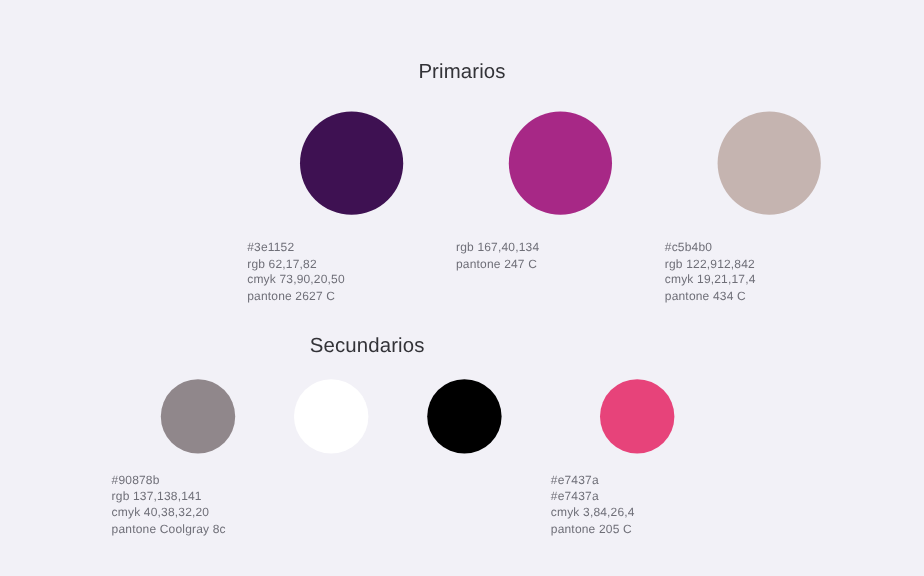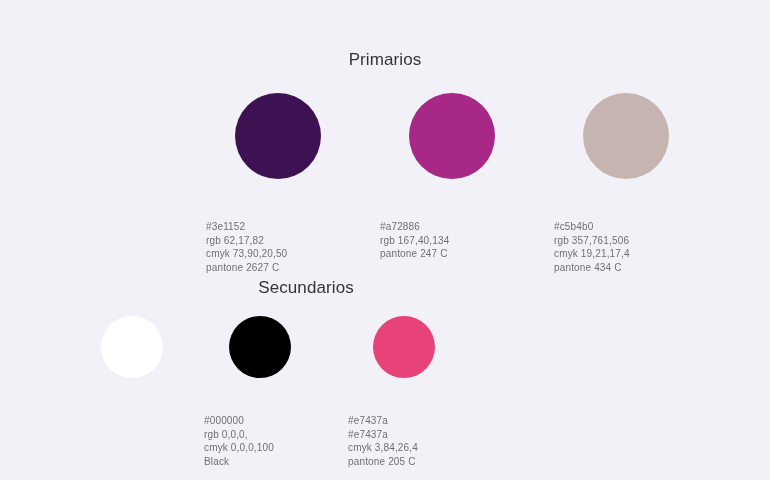--- a/index.html
+++ b/index.html
@@ -47,22 +47,21 @@
     gap: 44px;
   }
   #secondaries-row {
     left: 93px;
     top: 316px;
     gap: 41px;
   }
   .swatch {
     display: flex;
     flex-direction: column;
-    align-items: center;
-    gap: 20px;
+    align-items: flex-end;
   }
   .swatch-circle {
     border-radius: 50%;
     flex: none;
   }
   .primary .swatch-circle {
     width: 86px;
     height: 86px;
     margin-left: 14px;
   }
@@ -103,50 +102,52 @@
         <div class="swatch-info">
           <div>#3e1152</div>
           <div>rgb 62,17,82</div>
           <div>cmyk 73,90,20,50</div>
           <div>pantone 2627 C</div>
         </div>
       </div>
       <div class="swatch primary">
         <div class="swatch-circle" style="background: rgb(167, 40, 134);"></div>
         <div class="swatch-info">
-          <div>#a72886</div>
           <div>rgb 167,40,134</div>
           <div>pantone 247 C</div>
         </div>
       </div>
       <div class="swatch primary">
         <div class="swatch-circle" style="background: rgb(197, 180, 176);"></div>
         <div class="swatch-info">
           <div>#c5b4b0</div>
-          <div>rgb 357,761,506</div>
+          <div>rgb 122,912,842</div>
           <div>cmyk 19,21,17,4</div>
           <div>pantone 434 C</div>
         </div>
       </div>
     </div>
 
   <div class="section-title" id="secondaries-title">Secundarios</div>
 
   <div class="swatch-row" id="secondaries-row">
       <div class="swatch secondary">
+        <div class="swatch-circle" style="background: rgb(144, 135, 139);"></div>
+        <div class="swatch-info">
+          <div>#90878b</div>
+          <div>rgb 137,138,141</div>
+          <div>cmyk 40,38,32,20</div>
+          <div>pantone Coolgray 8c</div>
+        </div>
+      </div>
+      <div class="swatch secondary">
         <div class="swatch-circle" style="background: rgb(255, 255, 255);"></div>
       </div>
       <div class="swatch secondary">
         <div class="swatch-circle" style="background: rgb(0, 0, 0);"></div>
-        <div class="swatch-info">
-          <div>#000000</div>
-          <div>rgb 0,0,0,</div>
-          <div>cmyk 0,0,0,100</div>
-          <div>Black</div>
-        </div>
       </div>
       <div class="swatch secondary">
         <div class="swatch-circle" style="background: rgb(231, 67, 122);"></div>
         <div class="swatch-info">
           <div>#e7437a</div>
           <div>#e7437a</div>
           <div>cmyk 3,84,26,4</div>
           <div>pantone 205 C</div>
         </div>
       </div>

